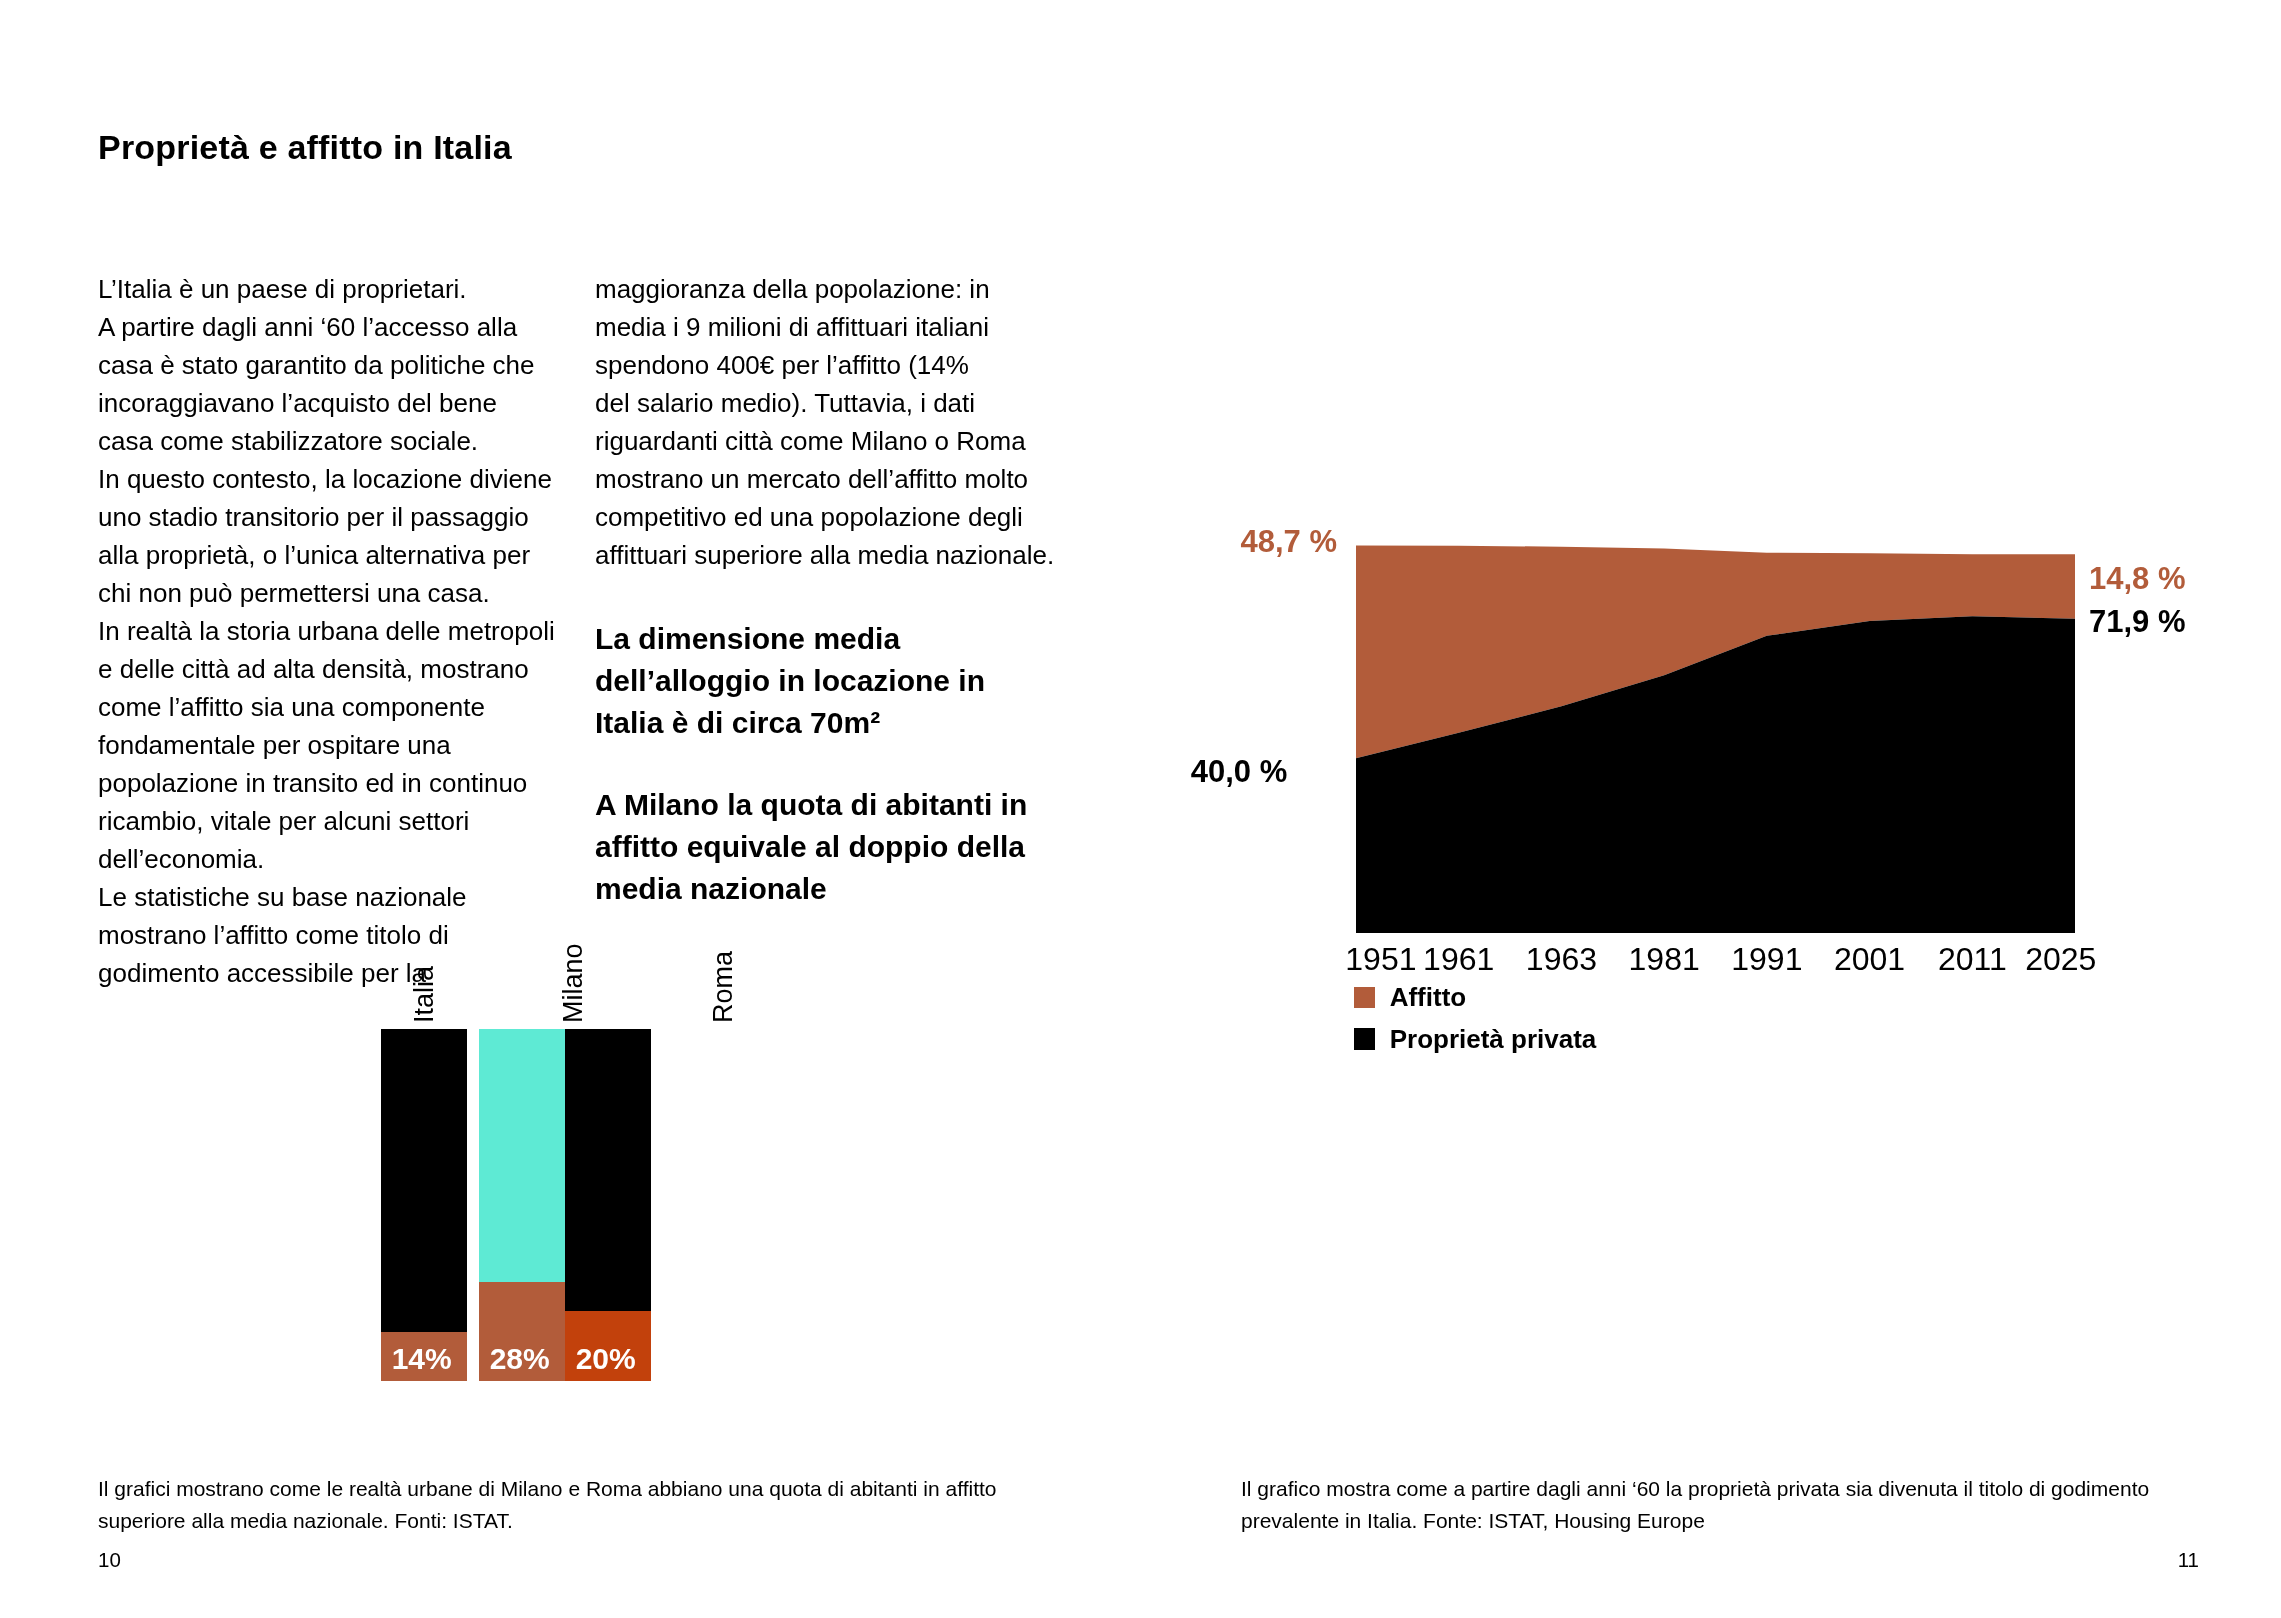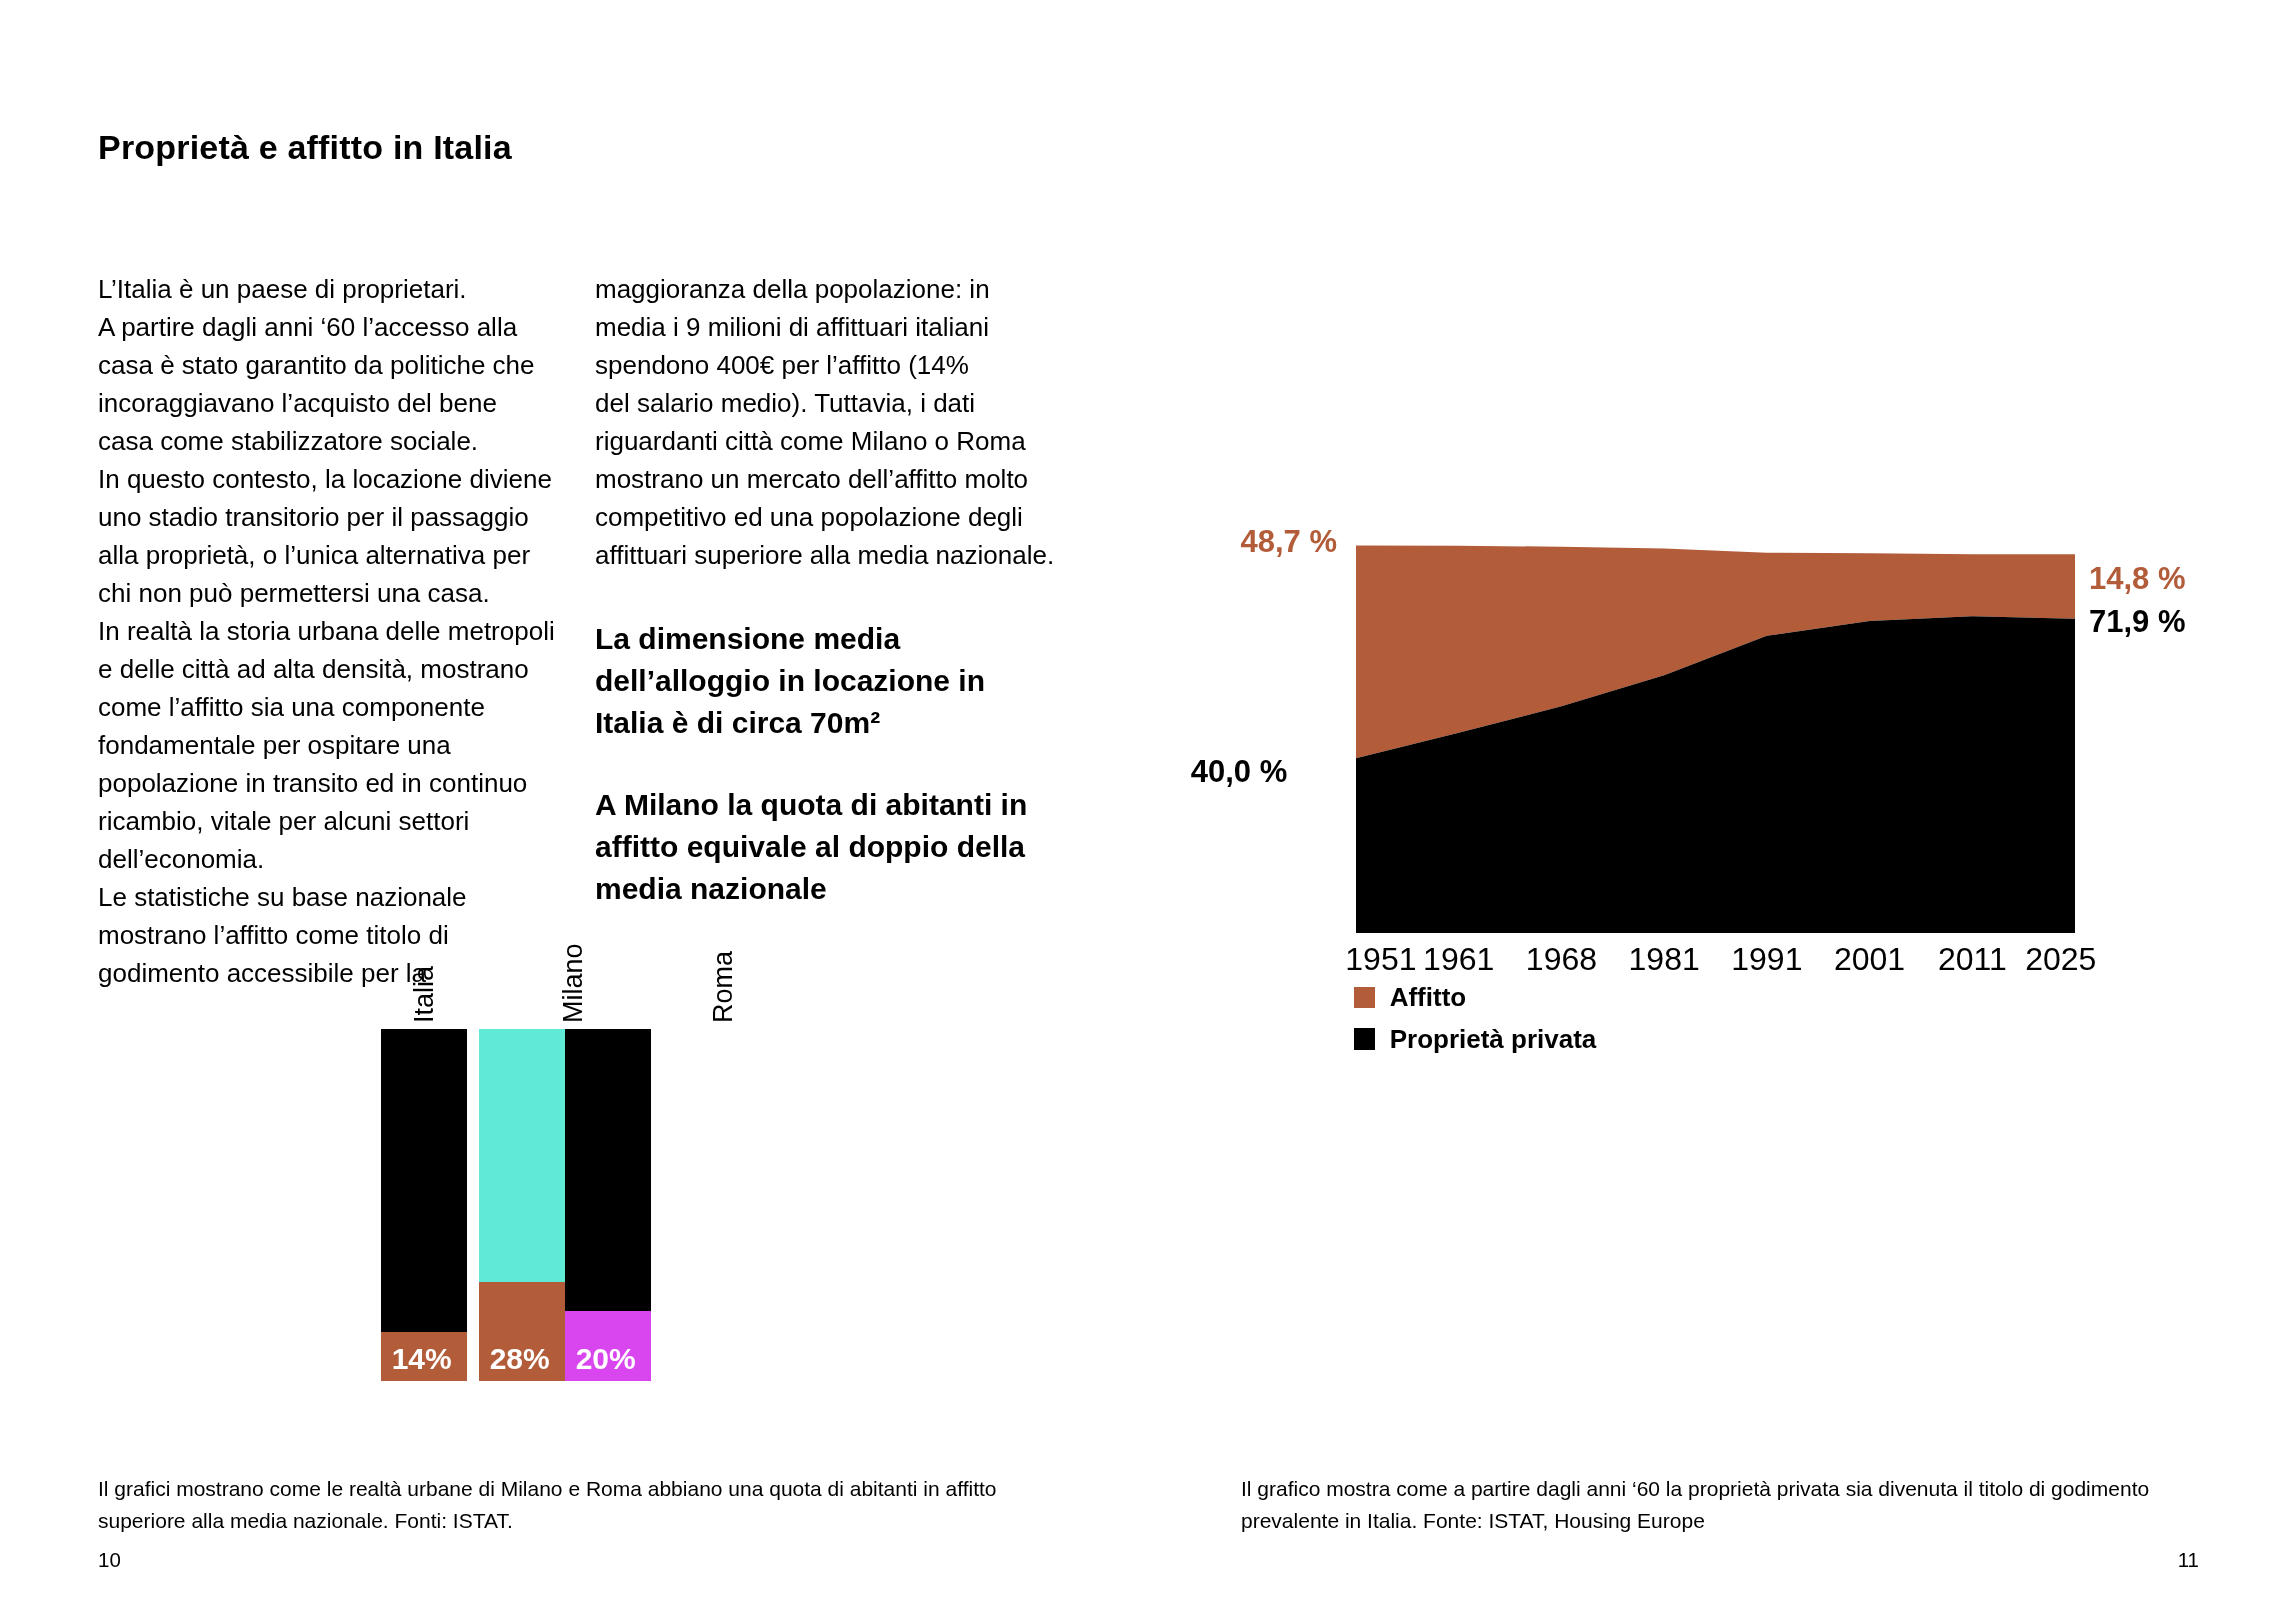--- a/index.html
+++ b/index.html
@@ -101,41 +101,41 @@
         <div class="bar-orange" style="height: 14%; background: rgb(178, 92, 58);">
           <div class="bar-pct" style="color: rgb(255, 255, 255);">14%</div>
         </div>
       </div>
       <div class="bar-col" style="background: #5eead4; margin-left: 12px;">
         <div class="bar-orange" style="height: 28%; background: rgb(178, 92, 58);">
           <div class="bar-pct" style="color: rgb(255, 255, 255);">28%</div>
         </div>
       </div>
       <div class="bar-col" style="background: rgb(0, 0, 0);">
-        <div class="bar-orange" style="height: 20%; background: #d946ef;">
+        <div class="bar-orange" style="height: 20%; background: #c2410c;">
           <div class="bar-pct" style="color: rgb(255, 255, 255);">20%</div>
         </div>
       </div>
     </div>
 </div>
 
 <div id="areachart" class="abs">
   <svg viewBox="0 0 807 490" preserveAspectRatio="none">
     <polygon id="poly-rent" points="0,55.4 115.3,55.9 230.6,56.8 345.9,58.8 461.1,63.7 576.4,64.2 691.7,65.2 807,65.2 807,137.7 691.7,134.8 576.4,140.1 461.1,156.8 345.9,200.9 230.6,235.7 115.3,265.6 0,294" fill="#B25C3A"></polygon>
     <polygon id="poly-own" points="0,294 115.3,265.6 230.6,235.7 345.9,200.9 461.1,156.8 576.4,140.1 691.7,134.8 807,137.7 807,490 0,490" fill="#000000"></polygon>
   </svg>
 </div>
 <div id="ann-affitto-start" class="abs bigpct" style="color: rgb(178, 92, 58);">48,7 %</div>
 <div id="ann-prop-start" class="abs bigpct" style="color: rgb(0, 0, 0);">40,0 %</div>
 <div id="ann-affitto-end" class="abs bigpct" style="color: rgb(178, 92, 58);">14,8 %</div>
 <div id="ann-prop-end" class="abs bigpct" style="color: rgb(0, 0, 0);">71,9 %</div>
 <div id="area-years" class="abs">
     <span class="year" style="left: 0%; transform: translateX(-15%);">1951</span>
     <span class="year" style="left: 14.2857%;">1961</span>
-    <span class="year" style="left: 28.5714%;">1968</span>
+    <span class="year" style="left: 28.5714%;">1963</span>
     <span class="year" style="left: 42.8571%;">1981</span>
     <span class="year" style="left: 57.1429%;">1991</span>
     <span class="year" style="left: 71.4286%;">2001</span>
     <span class="year" style="left: 85.7143%;">2011</span>
     <span class="year" style="left: 100%; transform: translateX(-70%);">2025</span>
   </div>
 <div id="area-legend" class="abs">
     <div class="legend-row">
       <span class="swatch" style="background: rgb(178, 92, 58);"></span>
       <span>Affitto</span>

